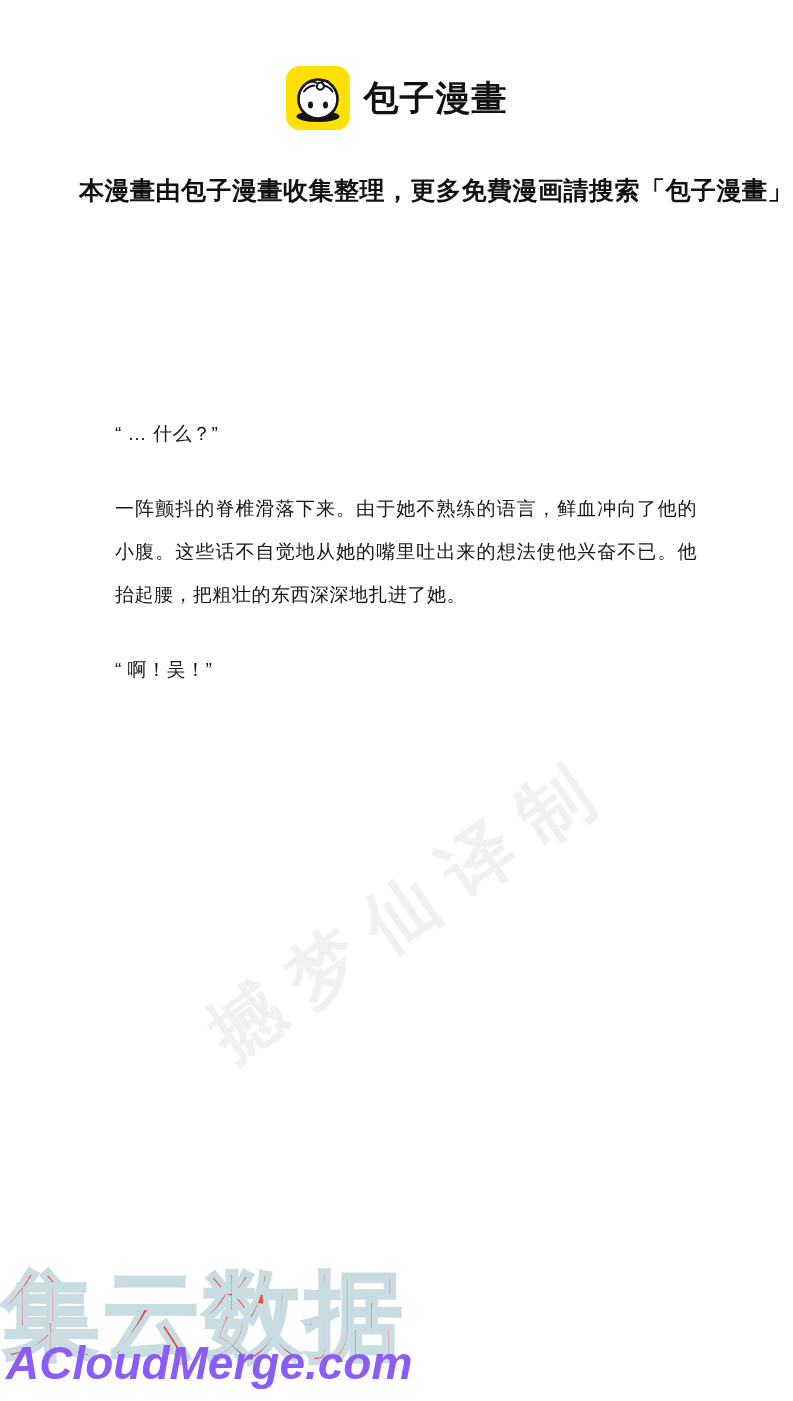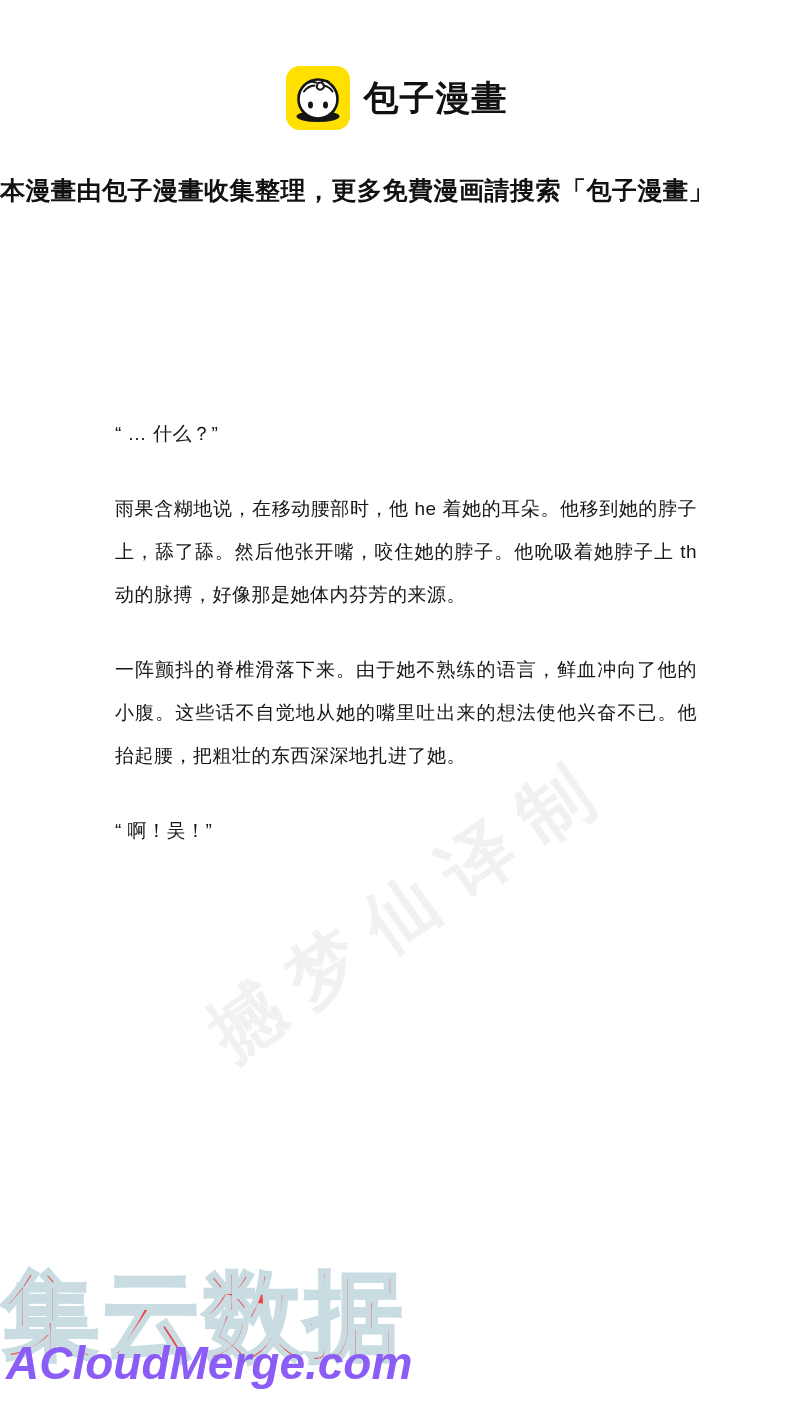--- a/index.html
+++ b/index.html
@@ -26,21 +26,21 @@
     font-size: 35px;
     font-weight: 700;
     color: #111;
     letter-spacing: 1px;
   }
 
   
   .notice {
     position: absolute;
     top: 174px; left: 0; right: 0;
-    text-align: left;
+    text-align: right;
     font-size: 25px;
     font-weight: 700;
     color: #111;
     letter-spacing: 0.5px;
     white-space: nowrap;
   }
 
   
   .article {
     position: absolute;
@@ -129,18 +129,17 @@
         <ellipse cx="39.5" cy="39" rx="2.5" ry="3.4" fill="#151515"></ellipse>
       </svg>
     </span>
     <span class="brand-title">包子漫畫</span>
   </div>
 
   <div class="notice">本漫畫由包子漫畫收集整理，更多免費漫画請搜索「包子漫畫」</div>
 
   <div class="article">
     <p>“ … 什么？”</p>
-    <p>雨果含糊地说，在移动腰部时，他 he 着她的耳朵。他移到她的脖子上，舔了舔。然后他张开嘴，咬住她的脖子。他吮吸着她脖子上 th 动的脉搏，好像那是她体内芬芳的来源。</p>
     <p>一阵颤抖的脊椎滑落下来。由于她不熟练的语言，鲜血冲向了他的小腹。这些话不自觉地从她的嘴里吐出来的想法使他兴奋不已。他抬起腰，把粗壮的东西深深地扎进了她。</p>
     <p>“ 啊！吴！”</p>
   </div>
 
 </div>
 
 </body></html>

